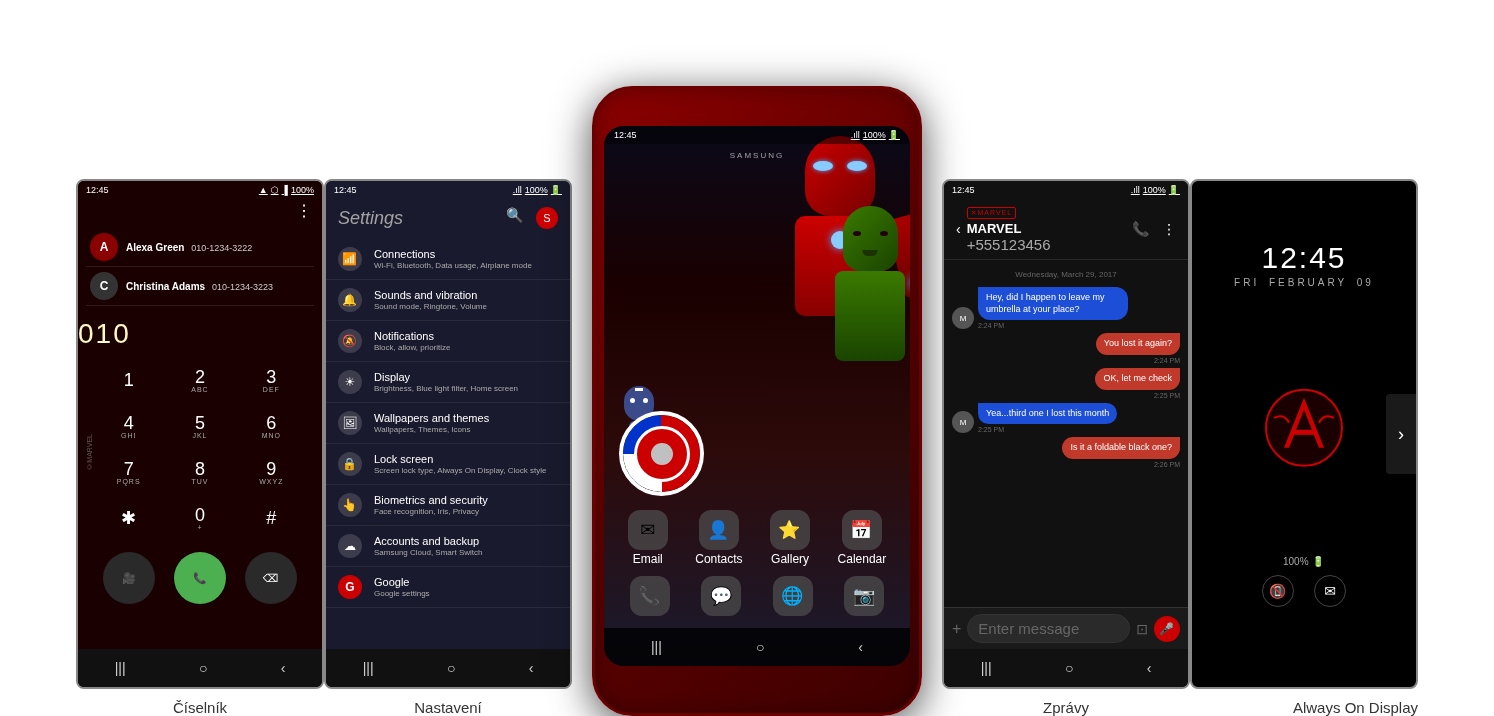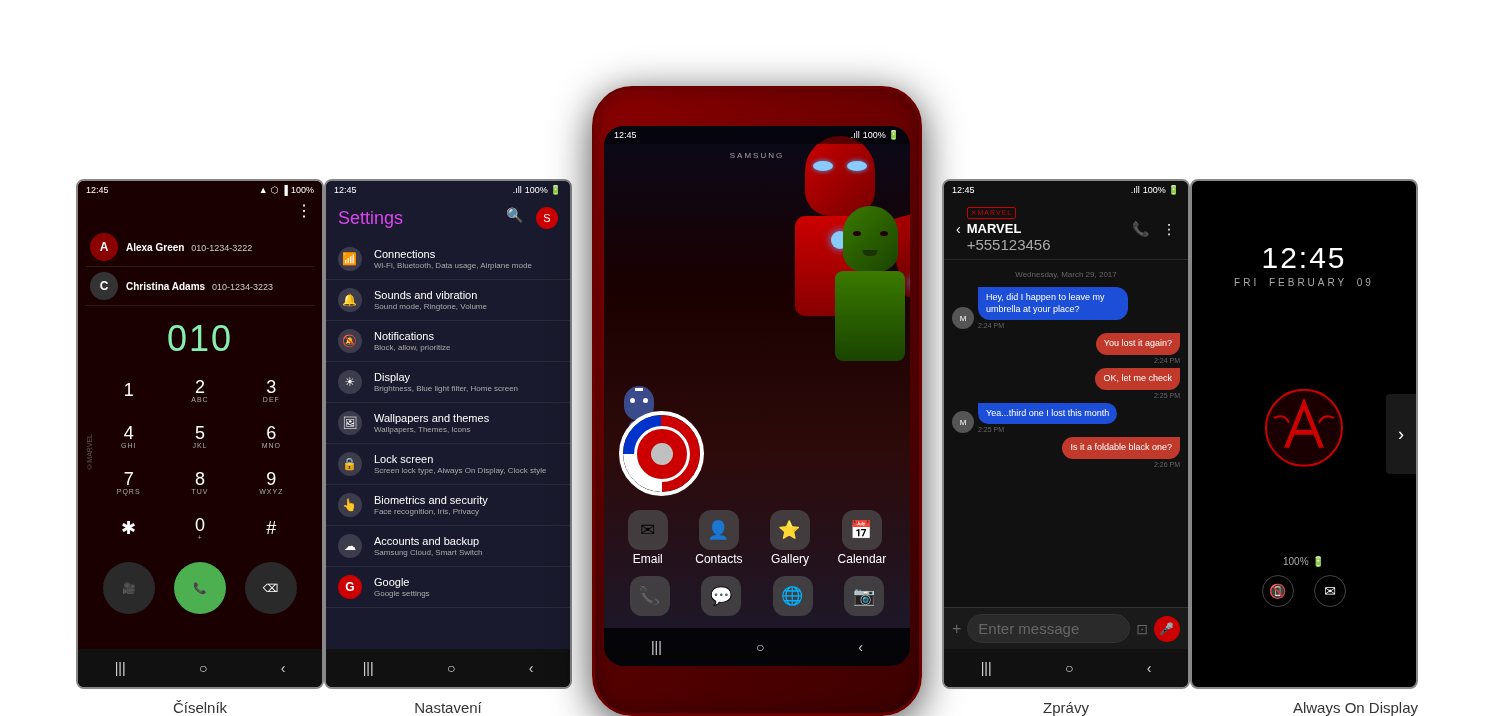--- a/index.html
+++ b/index.html
@@ -85,23 +85,23 @@
       color: white;
     }
     .contact-avatar.blue { background: #333; }
     .contact-info {
       font-size: 10px;
       color: white;
     }
     .contact-name { font-weight: bold; font-size: 10px; }
     .contact-num { font-size: 9px; color: #ccc; margin-left: 4px; }
     .dialer-number-display {
-      text-align: center;
-      font-size: 36px;
-      color: #86efac;
+      text-align: left;
+      font-size: 28px;
+      color: #fef9c3;
       padding: 8px 0 4px 0;
       letter-spacing: 2px;
     }
     .dialer-grid {
       display: grid;
       grid-template-columns: repeat(3, 1fr);
       gap: 2px;
       padding: 4px 16px;
     }
     .dialer-key {
@@ -178,21 +178,21 @@
       font-size: 9px;
       color: white;
     }
     .settings-header {
       display: flex;
       justify-content: space-between;
       align-items: center;
       padding: 8px 12px 10px 12px;
       background: #1a1a2e;
     }
-    .settings-title { font-size: 18px; font-weight: 300; color: #d946ef; }
+    .settings-title { font-size: 18px; font-weight: 300; color: #a3a3a3; font-style: italic; }
     .settings-icons { display: flex; gap: 12px; color: white; font-size: 14px; }
     .settings-list { overflow: hidden; }
     .settings-item {
       display: flex;
       align-items: center;
       padding: 8px 12px;
       border-bottom: 1px solid rgba(255,255,255,0.07);
       gap: 12px;
     }
     .settings-item-icon {
@@ -461,21 +461,21 @@
       transform: translateY(-50%);
       background: rgba(255,255,255,0.1);
       width: 30px; height: 80px;
       display: flex;
       align-items: center;
       justify-content: center;
       font-size: 18px;
       color: white;
       border-radius: 4px 0 0 4px;
     }
-    .status-bar-icons { display: flex; align-items: center; gap: 3px; }
+    .status-bar-icons { display: flex; align-items: center; gap: 3px; text-decoration: underline; }
 
     
     .nav-icon { font-size: 14px; color: white; opacity: 0.8; }
   </style>
 </head>
 <body>
 
 <div class="screenshots-row">
 
   <div class="phone-card">

